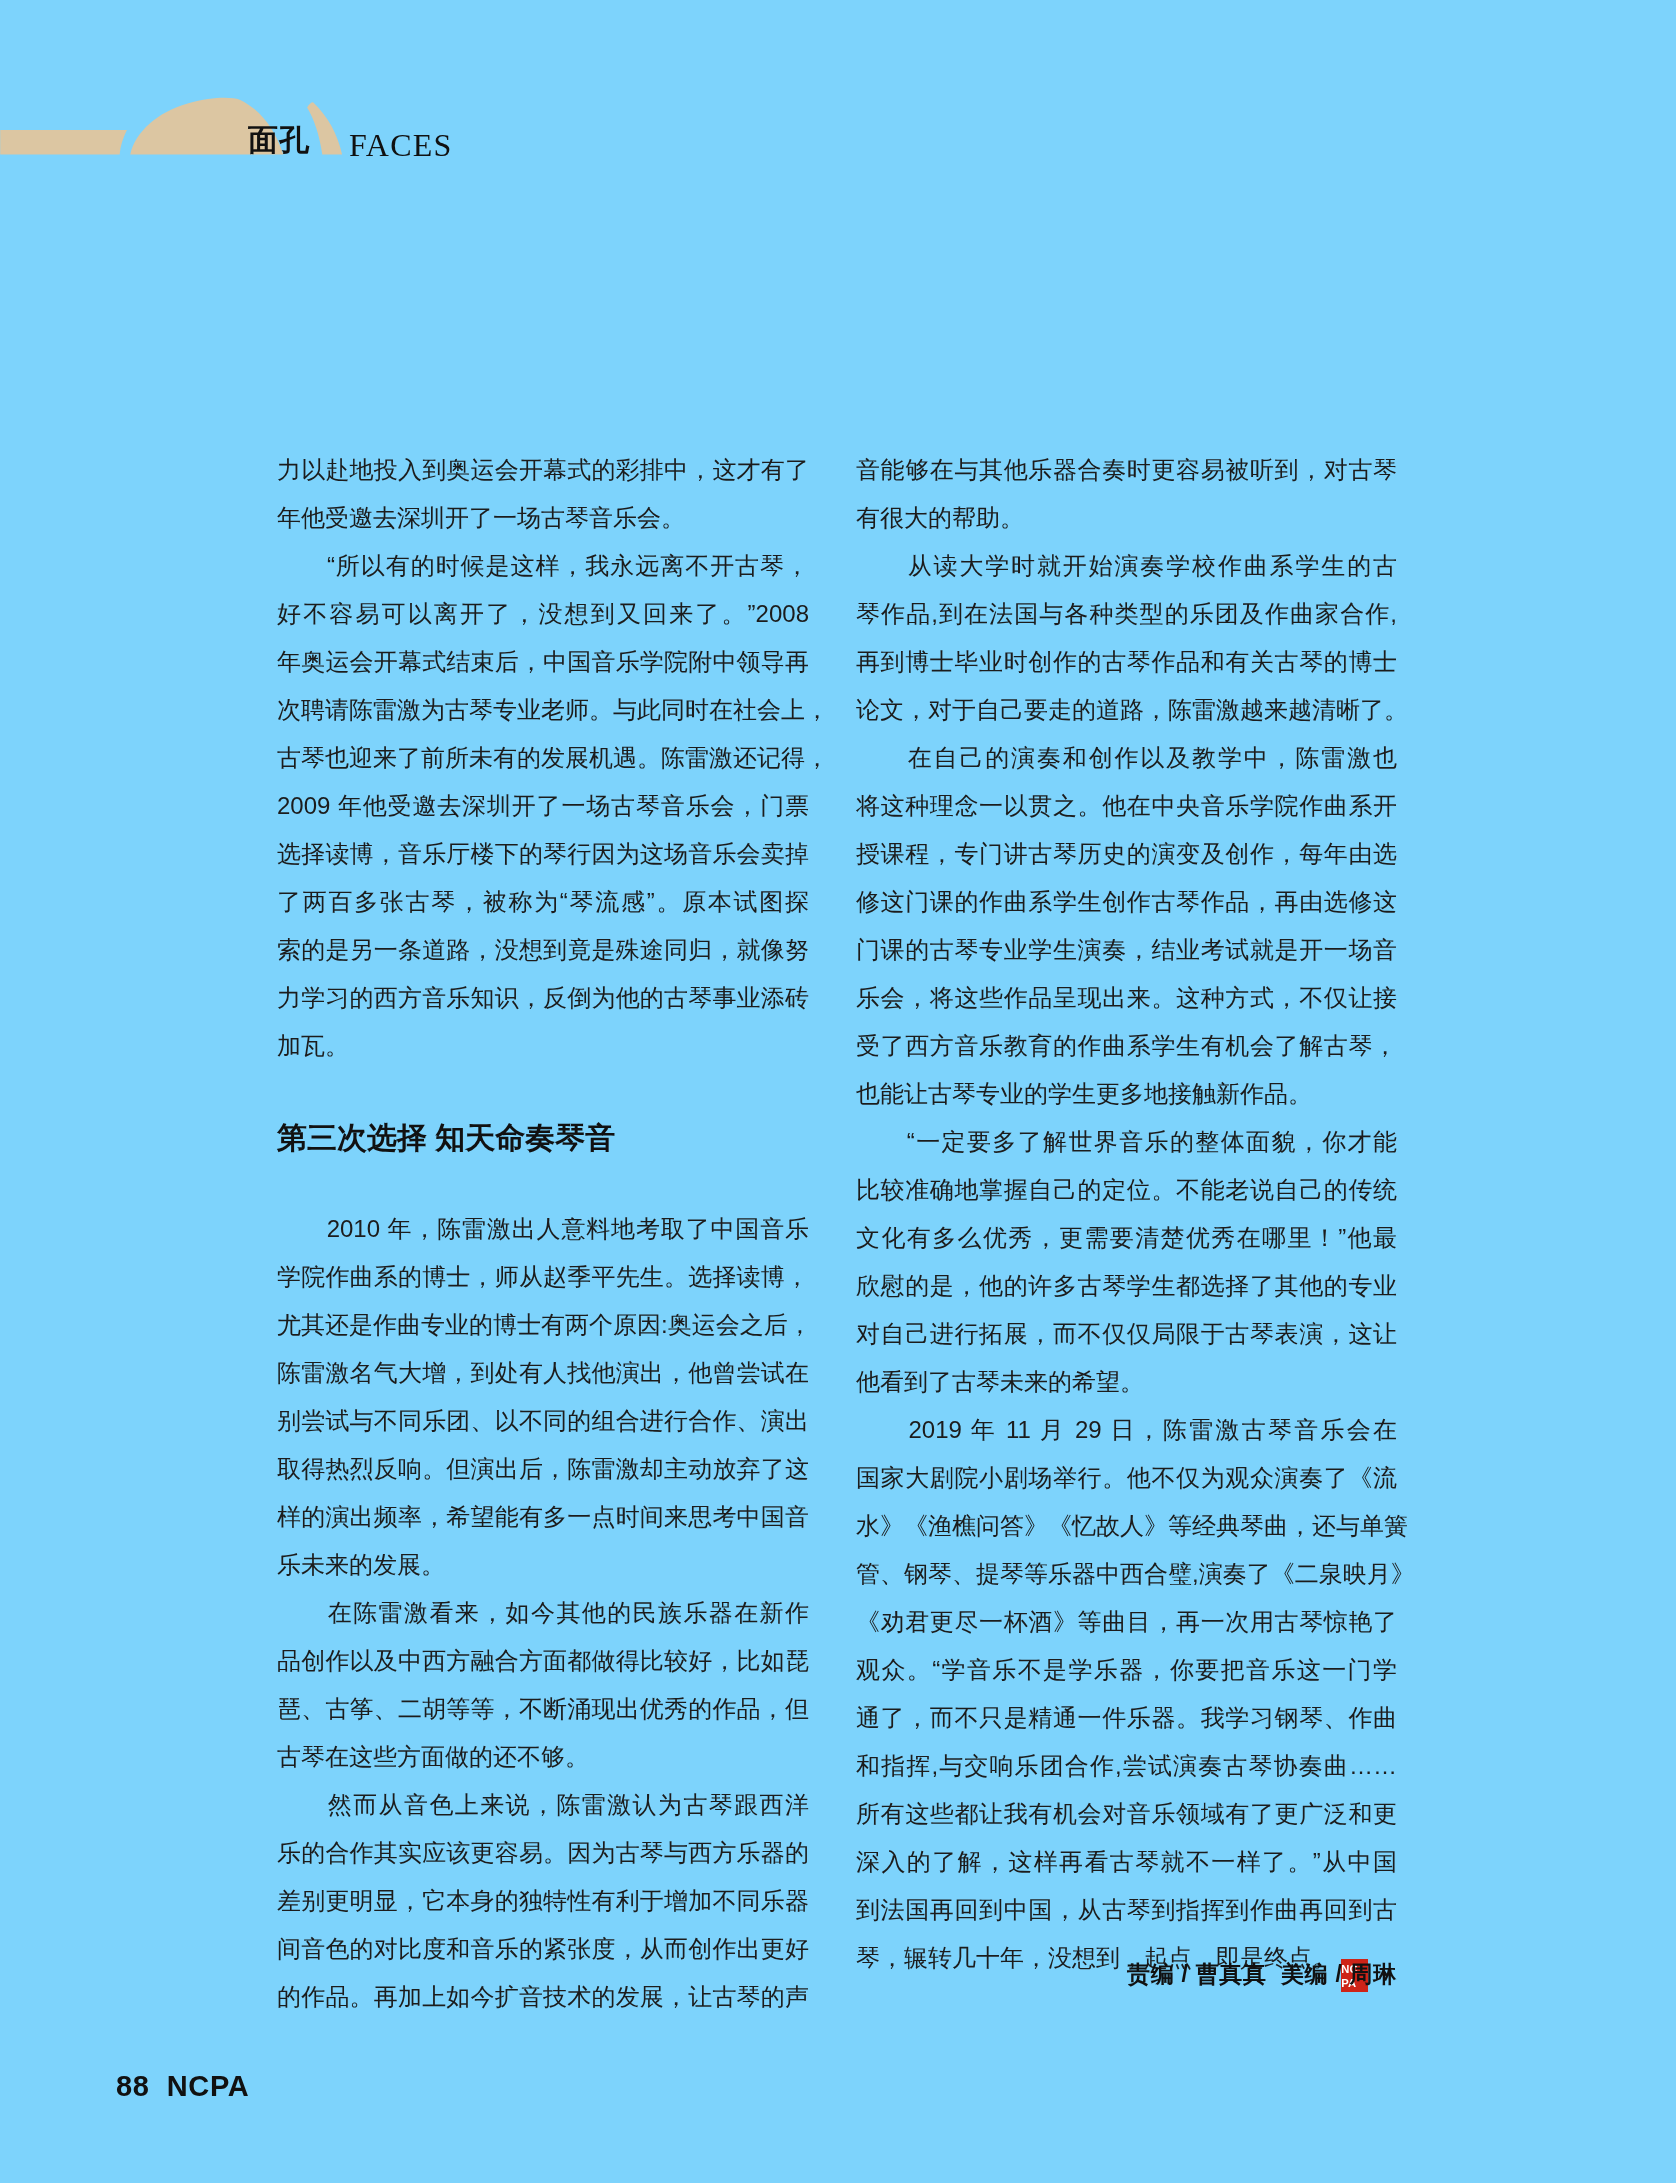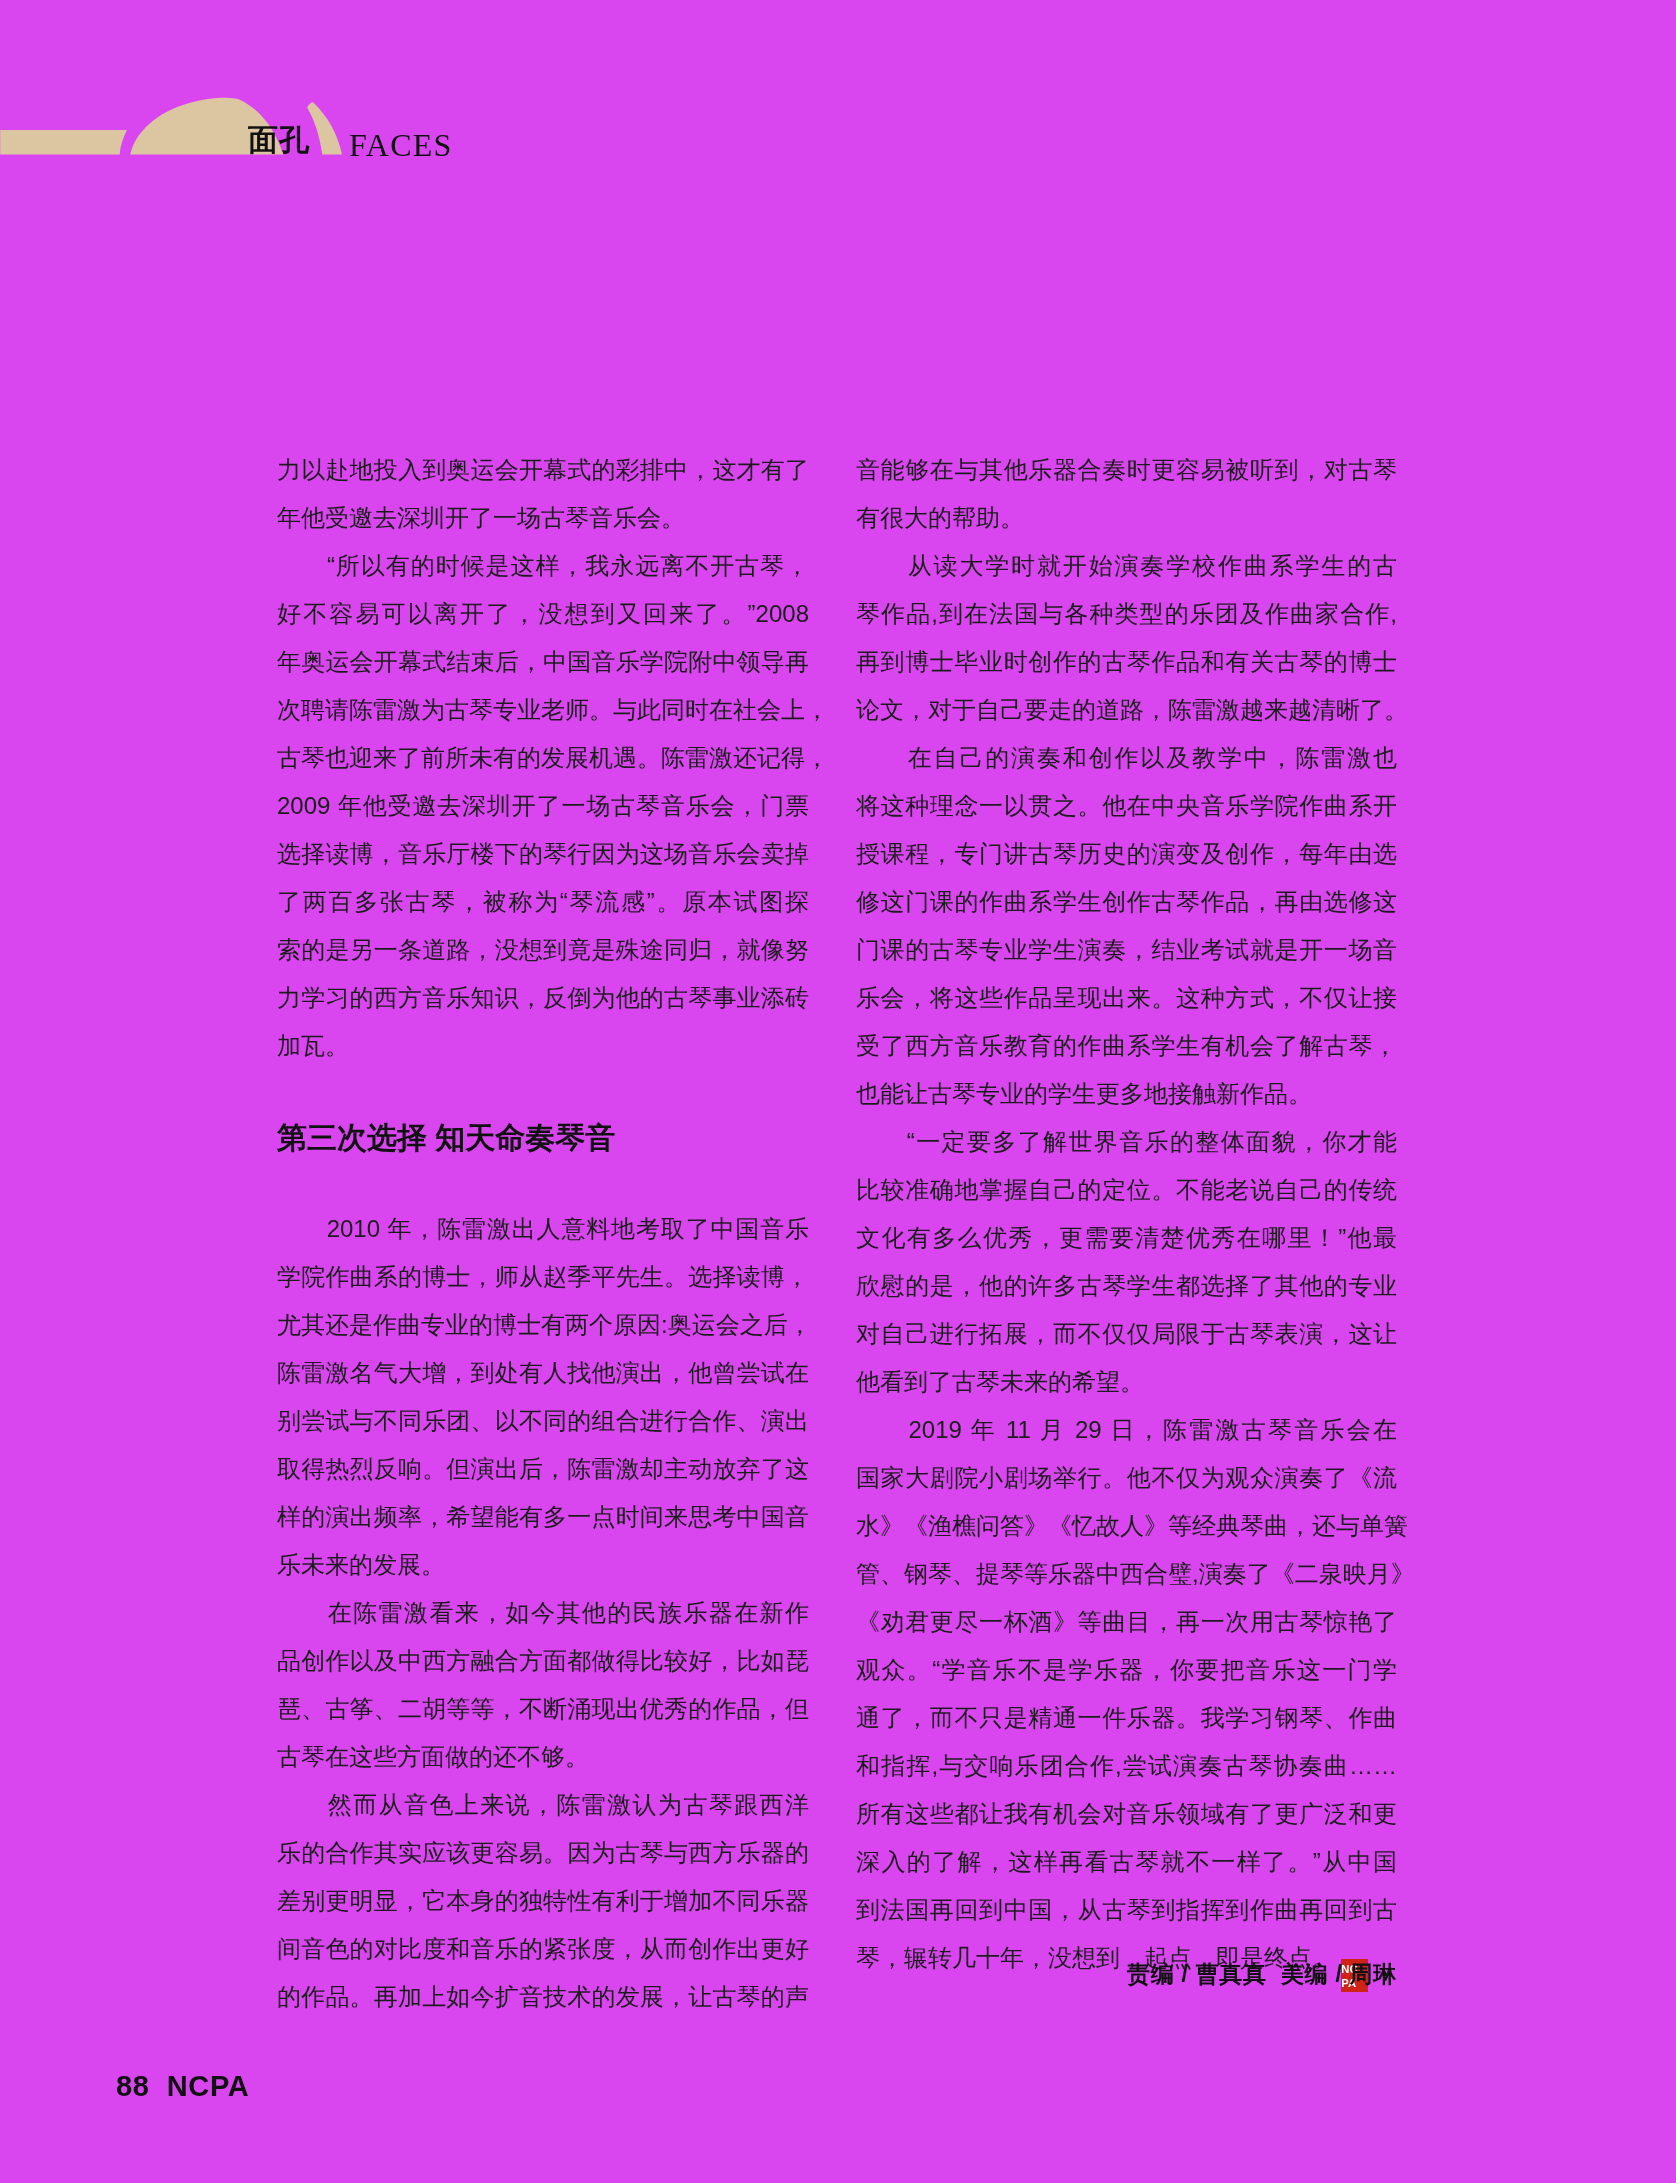--- a/index.html
+++ b/index.html
@@ -1,20 +1,20 @@
 <!DOCTYPE html>
 <html style="--tan: #dcc6a2; --seal: #ce2418; --text: #1c1c1c;font-size:10.6px"><head>
 <meta charset="utf-8">
 <style>
   html,body{margin:0;padding:0;background:#e8e8e8;}
   .page{
     position:relative;
     width:1676px;
     height:2183px;
-    background:#d946ef;
+    background:#7dd3fc;
     overflow:hidden;
     font-family:"Liberation Sans", sans-serif;
     color:var(--text,#1c1c1c);
   }
   
   .header-art{
     position:absolute;
     left:0; top:0;
   }
   .tan{ fill:var(--tan,#dcc6a2); }

